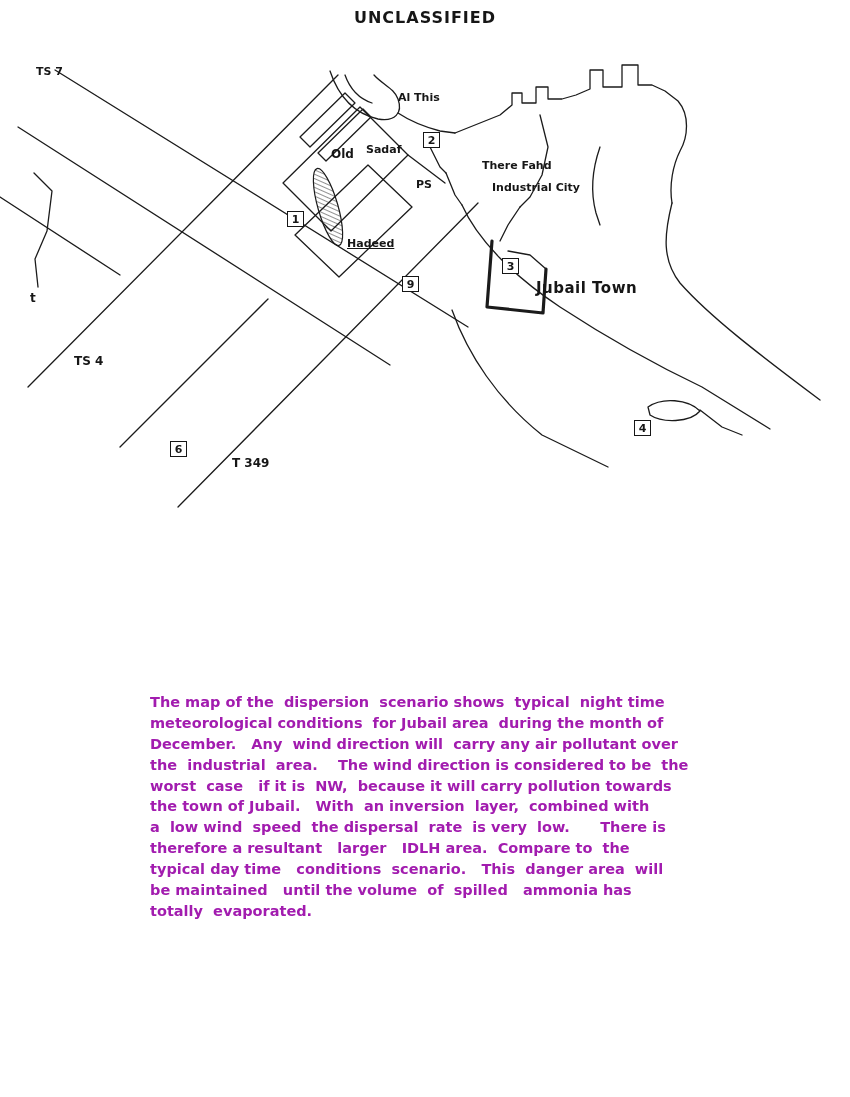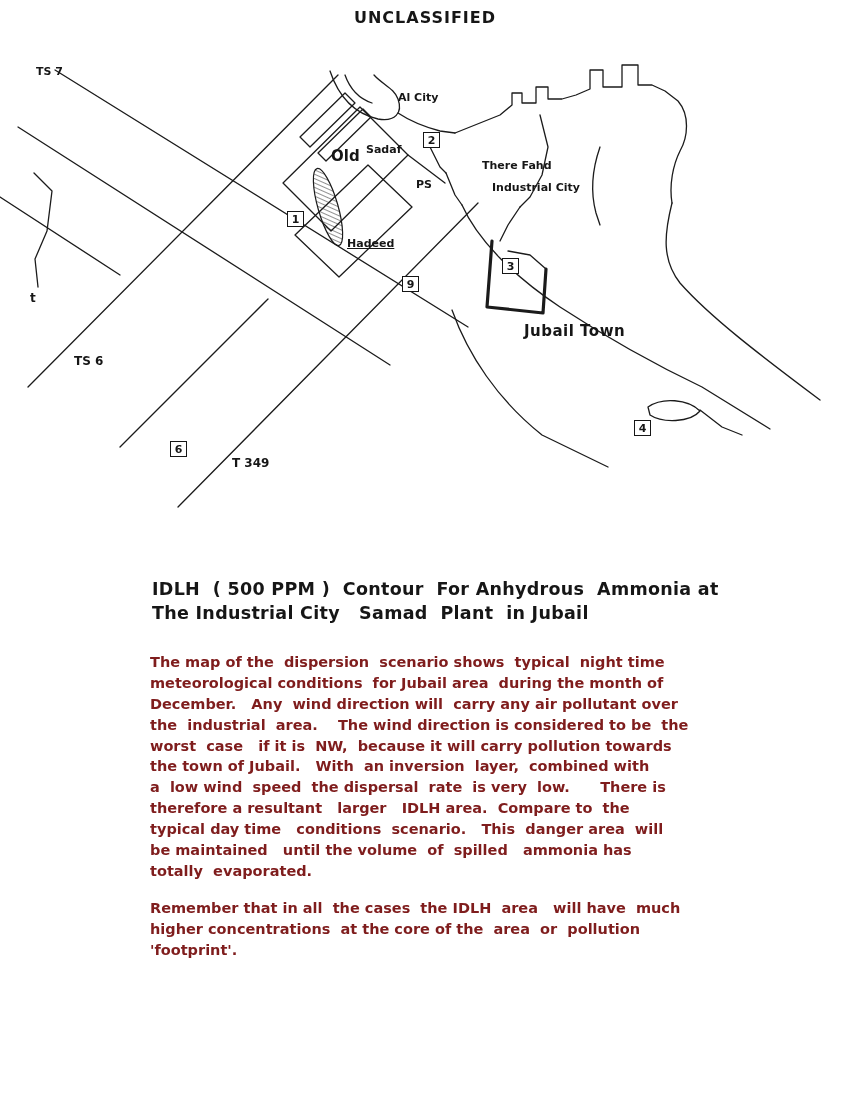--- a/index.html
+++ b/index.html
@@ -24,21 +24,21 @@
     position:absolute;left:0;top:55px;width:850px;height:455px;text-align:right;
   }
   .map svg{position:absolute;left:0;top:0;}
   .map-label{
     position:absolute;
     font-size:11px;font-weight:bold;color:#161616;
     white-space:nowrap;
     font-family:"DejaVu Sans","Liberation Sans",sans-serif;
   }
   .map-label.big{font-size:15px;font-weight:bold;letter-spacing:0.5px;}
-  .map-label.small{font-size:15px;padding-left:7px;}
+  .map-label.small{font-size:12px;padding-left:7px;}
   .map-label.plain{font-weight:bold;font-size:12px;}
   .marker{
     position:absolute;
     width:15px;height:14px;
     border:1.6px solid #161616;
     background:#ffffff;
     display:flex;align-items:center;justify-content:center;
     font-size:11px;font-weight:bold;color:#161616;
     box-sizing:content-box;
   }
@@ -47,21 +47,22 @@
     position:absolute;left:152px;top:578px;width:580px;
     font-size:17.5px;font-weight:bold;line-height:1.35;
     letter-spacing:0.3px;
     white-space:pre-wrap;
     color:#161616;
   }
   .body-text{
     position:absolute;left:150px;width:580px;
     font-size:14.5px;font-weight:bold;line-height:1.44;
     white-space:pre-wrap;
-    color:#7f1d1d;
+    color:#a21caf;
+    margin-top:40px;
   }
   .body-text.p1{top:652px;}
   .body-text.p2{top:898px;}
 </style>
 </head>
 <body>
 
 <div class="page">
 
   <div class="classification top">UNCLASSIFIED</div>
@@ -115,54 +116,49 @@
         <path d="M492,186 L487,252 L543,258 L546,214" stroke-width="3.2"></path>
         <path d="M546,214 L530,200 L508,196"></path>
 
         <g transform="rotate(74 328 152)">
           <ellipse cx="328" cy="152" rx="40" ry="10" fill="url(#hatch)" stroke="#1b1b1b" stroke-width="1.2"></ellipse>
         </g>
       </g>
     </svg>
 
     <span class="map-label" style="left:36px;top:10px;">TS 7</span>
-    <span class="map-label" style="left:398px;top:36px;">Al City</span>
+    <span class="map-label" style="left:398px;top:36px;">Al This</span>
     <span class="map-label" style="left:366px;top:88px;">Sadaf</span>
     <span class="map-label small" style="left:324px;top:92px;">Old</span>
     <span class="map-label" style="left:482px;top:104px;">There Fahd</span>
     <span class="map-label" style="left:492px;top:126px;">Industrial City</span>
     <span class="map-label" style="left:416px;top:123px;">PS</span>
     <span class="map-label" style="left:347px;top:182px;text-decoration:underline;">Hadeed</span>
-    <span class="map-label big" style="left:524px;top:224px;margin-top:43px;">Jubail Town</span>
+    <span class="map-label big" style="left:536px;top:224px;">Jubail Town</span>
     <span class="map-label plain" style="left:30px;top:236px;">t</span>
-    <span class="map-label plain" style="left:74px;top:299px;">TS 6</span>
+    <span class="map-label plain" style="left:74px;top:299px;">TS 4</span>
     <span class="map-label plain" style="left:232px;top:401px;">T 349</span>
 
     <div class="marker" style="left:287px;top:156px;">1</div>
     <div class="marker" style="left:423px;top:77px;">2</div>
     <div class="marker" style="left:502px;top:203px;">3</div>
     <div class="marker" style="left:634px;top:365px;">4</div>
     <div class="marker" style="left:170px;top:386px;">6</div>
     <div class="marker" style="left:402px;top:221px;">9</div>
   </div>
 
-  <div class="fig-title">IDLH  ( 500 PPM )  Contour  For Anhydrous  Ammonia at
-The Industrial City   Samad  Plant  in Jubail</div>
 
   <div class="body-text p1">The map of the  dispersion  scenario shows  typical  night time
 meteorological conditions  for Jubail area  during the month of
 December.   Any  wind direction will  carry any air pollutant over
 the  industrial  area.    The wind direction is considered to be  the
 worst  case   if it is  NW,  because it will carry pollution towards
 the town of Jubail.   With  an inversion  layer,  combined with
 a  low wind  speed  the dispersal  rate  is very  low.      There is
 therefore a resultant   larger   IDLH area.  Compare to  the
 typical day time   conditions  scenario.   This  danger area  will
 be maintained   until the volume  of  spilled   ammonia has
 totally  evaporated.</div>
 
-  <div class="body-text p2">Remember that in all  the cases  the IDLH  area   will have  much
-higher concentrations  at the core of the  area  or  pollution
-'footprint'.</div>
 
   <div class="classification bottom">UNCLASSIFIED</div>
 
 </div>
 
 </body></html>

